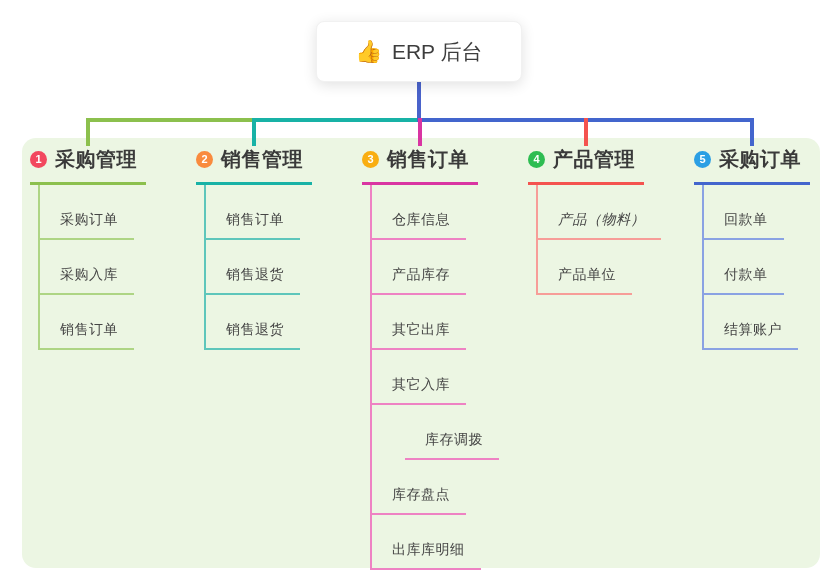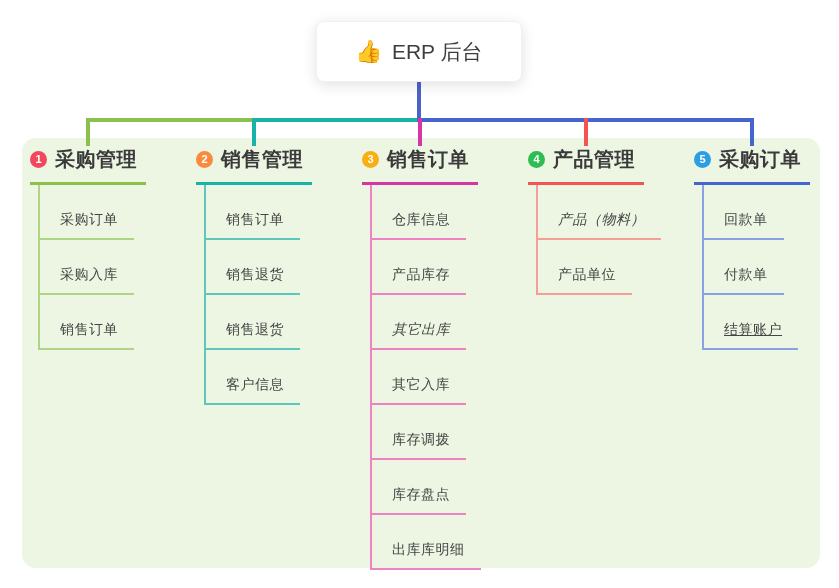--- a/index.html
+++ b/index.html
@@ -143,46 +143,43 @@
     <ul class="children" style="border-left-color: rgb(94, 198, 187);">
       <li class="child-row">
         <span class="child-node" style="border-bottom-color: rgb(94, 198, 187);">销售订单</span>
       </li>
       <li class="child-row">
         <span class="child-node" style="border-bottom-color: rgb(94, 198, 187);">销售退货</span>
       </li>
       <li class="child-row">
         <span class="child-node" style="border-bottom-color: rgb(94, 198, 187); text-align: center;">销售退货</span>
       </li>
-      <li class="child-row">
-        <span class="child-node" style="border-bottom-color: rgb(94, 198, 187);">客户信息</span>
-      </li>
     </ul>
   </section>
 
   <section class="branch branch-3">
     <div class="branch-header" style="border-bottom-color: rgb(217, 53, 162);">
       <span class="badge" style="background-color: rgb(249, 174, 18);">3</span>
       <span class="branch-title">销售订单</span>
     </div>
     <ul class="children" style="border-left-color: rgb(238, 130, 195);">
       <li class="child-row">
         <span class="child-node" style="border-bottom-color: rgb(238, 130, 195);">仓库信息</span>
       </li>
       <li class="child-row">
         <span class="child-node" style="border-bottom-color: rgb(238, 130, 195);">产品库存</span>
       </li>
       <li class="child-row">
-        <span class="child-node" style="border-bottom-color: rgb(238, 130, 195); font-style: italic;">其它出库</span>
+        <span class="child-node" style="border-bottom-color: rgb(238, 130, 195);">其它出库</span>
       </li>
       <li class="child-row">
         <span class="child-node" style="border-bottom-color: rgb(238, 130, 195);">其它入库</span>
       </li>
       <li class="child-row">
-        <span class="child-node" style="border-bottom-color: rgb(238, 130, 195);">库存调拨</span>
+        <span class="child-node" style="border-bottom-color: rgb(238, 130, 195); margin-left: 33px;">库存调拨</span>
       </li>
       <li class="child-row">
         <span class="child-node" style="border-bottom-color: rgb(238, 130, 195);">库存盘点</span>
       </li>
       <li class="child-row">
         <span class="child-node" style="border-bottom-color: rgb(238, 130, 195); margin-top: 46px;">出库库明细</span>
       </li>
     </ul>
   </section>
 
@@ -207,18 +204,18 @@
       <span class="branch-title">采购订单</span>
     </div>
     <ul class="children" style="border-left-color: rgb(138, 162, 227);">
       <li class="child-row">
         <span class="child-node" style="border-bottom-color: rgb(138, 162, 227);">回款单</span>
       </li>
       <li class="child-row">
         <span class="child-node" style="border-bottom-color: rgb(138, 162, 227);">付款单</span>
       </li>
       <li class="child-row">
-        <span class="child-node" style="border-bottom-color: rgb(138, 162, 227); text-decoration: underline;">结算账户</span>
+        <span class="child-node" style="border-bottom-color: rgb(138, 162, 227);">结算账户</span>
       </li>
     </ul>
   </section>
 
 </div>
 
 </body></html>

